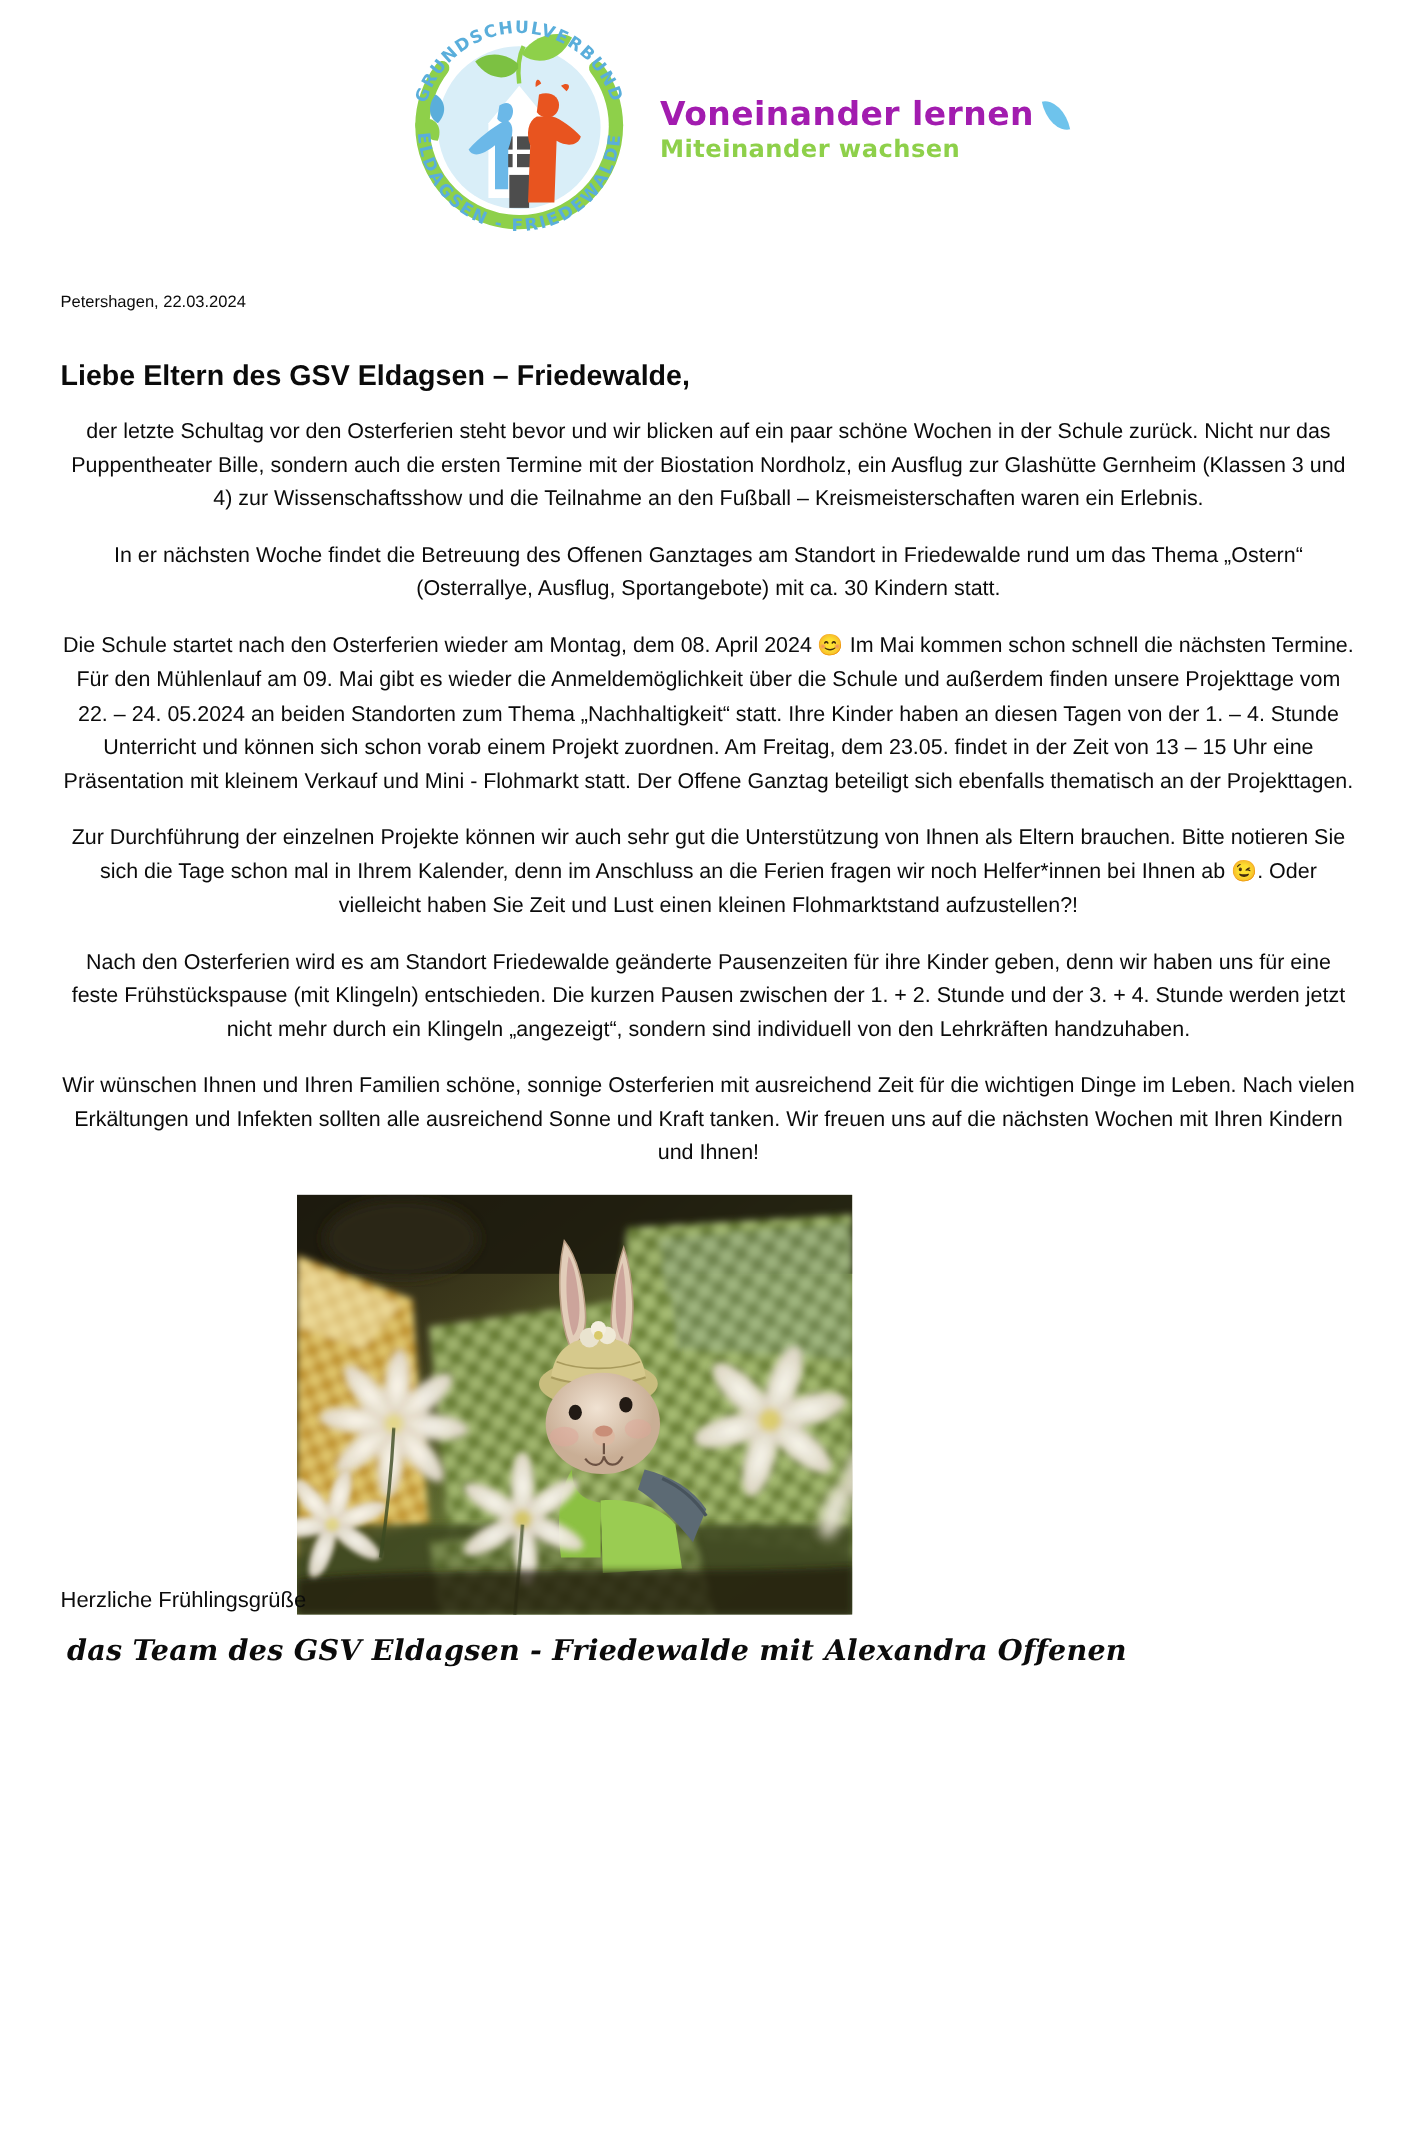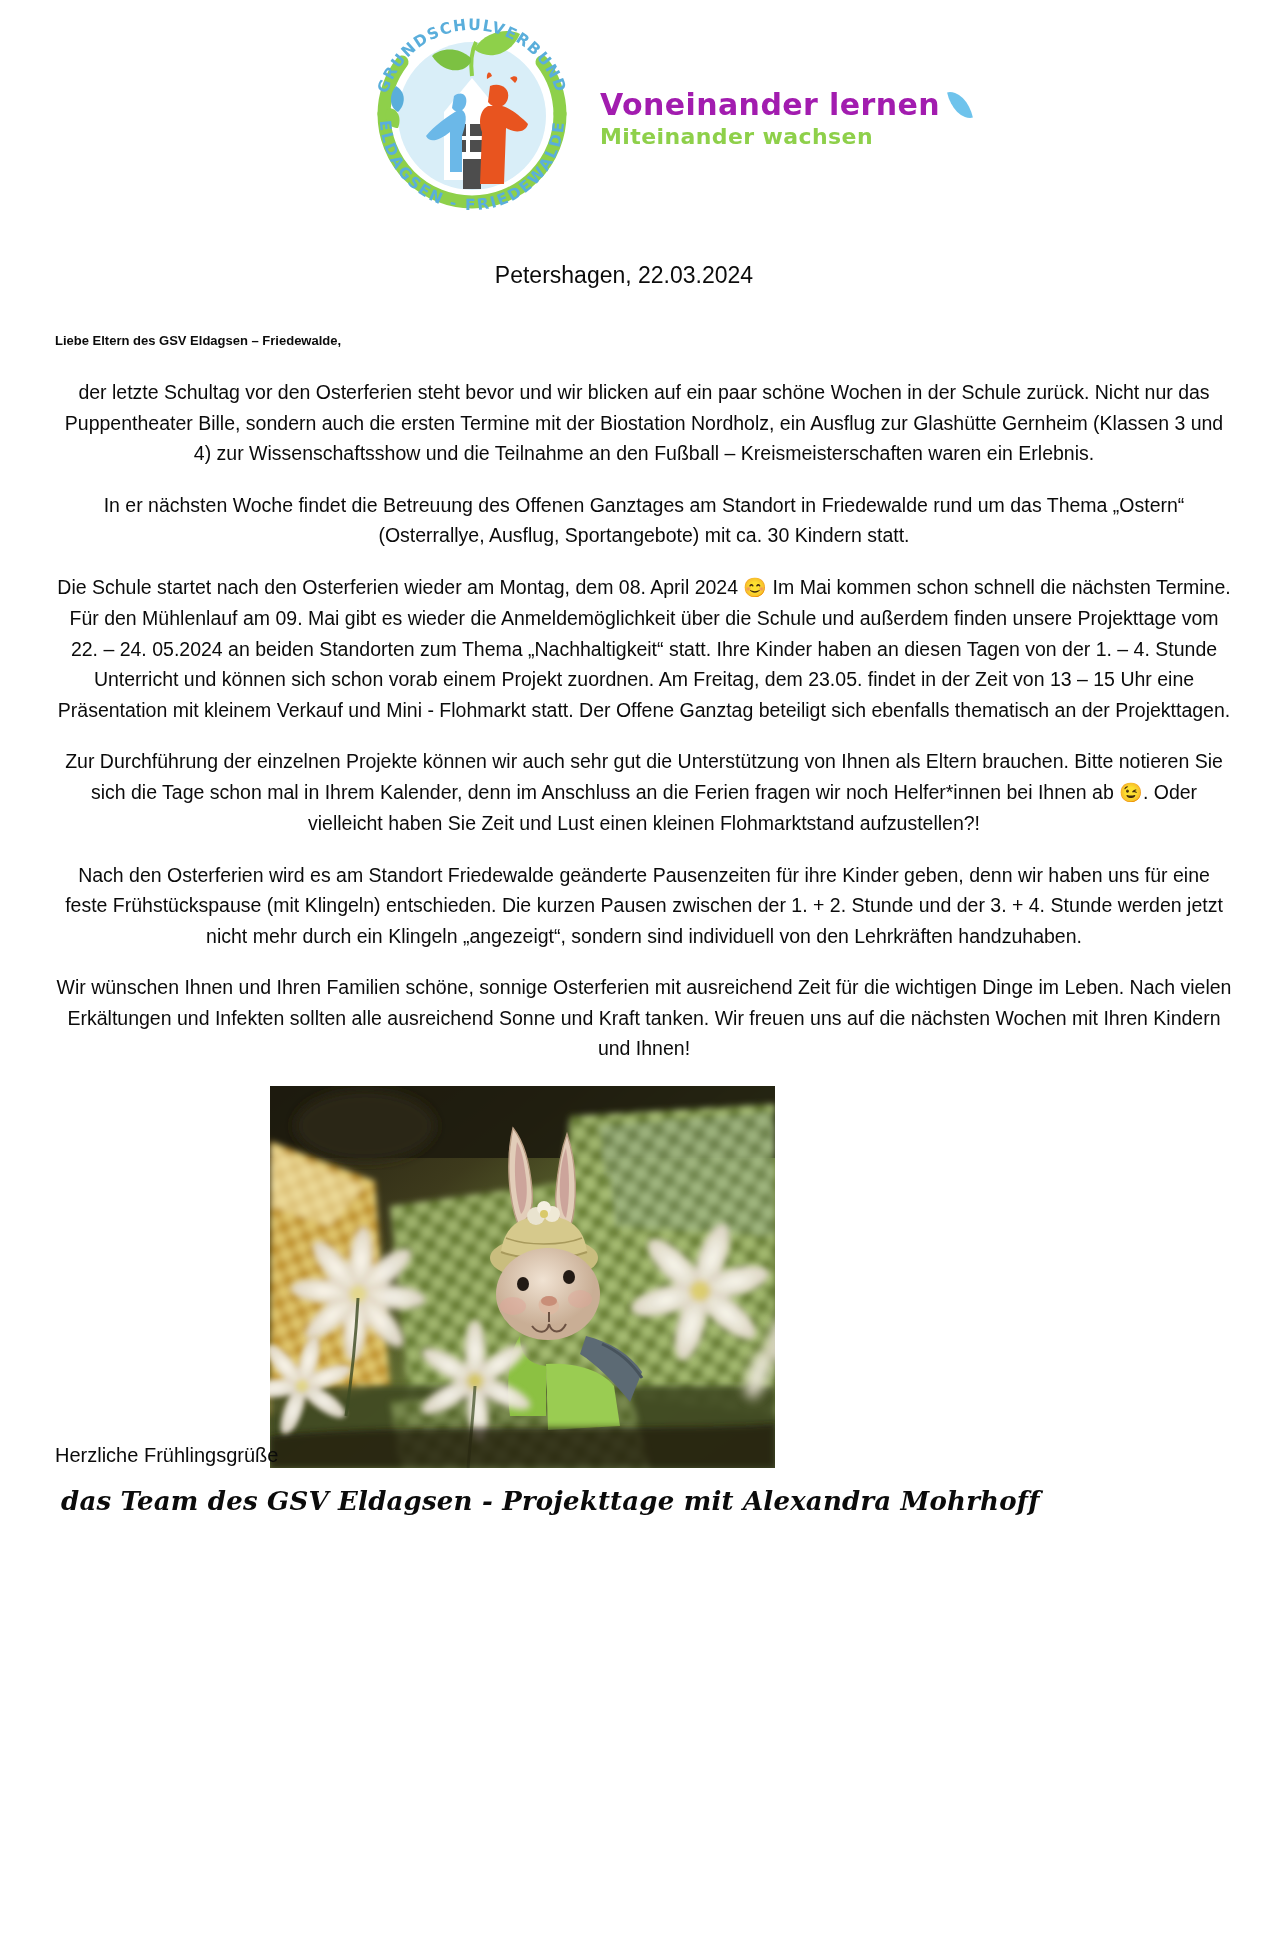--- a/index.html
+++ b/index.html
@@ -65,28 +65,28 @@
   .leaf-blue { background: #6ec3ec; }
 
   
   .content {
     padding: 0 55px 0 55px;
     font-size: 19.5px;
     line-height: 30.5px;
     color: #0b0b0b;
   }
   .dateline {
-    text-align: center;
+    text-align: left;
     padding-right: 40px;
-    font-size: 23px;
+    font-size: 15px;
     margin: 24px 0 0 0;
   }
   .salutation {
     font-weight: bold;
-    font-size: 13px;
+    font-size: 26px;
     margin: 35px 0 0 0;
   }
   p.para {
     margin: 21px 0 0 0;
     text-align: center;
   }
   .emoji { font-size: 19px; }
 
   
   .photo-block { margin-top: 22px; position: relative; height: 388px; }
@@ -369,16 +369,16 @@
           <path d="M88,212 C86,250 82,290 76,330" stroke="#3c4a22" stroke-width="3" fill="none" opacity="0.8"></path>
           <path d="M205,300 C203,330 200,360 198,382" stroke="#3c4a22" stroke-width="3" fill="none" opacity="0.7"></path>
 
           <path d="M0,350 C120,336 380,346 505,338 L505,382 L0,382 Z" fill="#241f10" opacity="0.75" filter="url(#soft)"></path>
         </svg>
       </div>
     </div>
 
     <div class="closing">Herzliche Frühlingsgrüße</div>
 
-    <div class="signature">das Team des GSV Eldagsen - Projekttage mit Alexandra Mohrhoff</div>
+    <div class="signature">das Team des GSV Eldagsen - Friedewalde mit Alexandra Offenen</div>
 
   </div>
 </div>
 
 </body></html>

